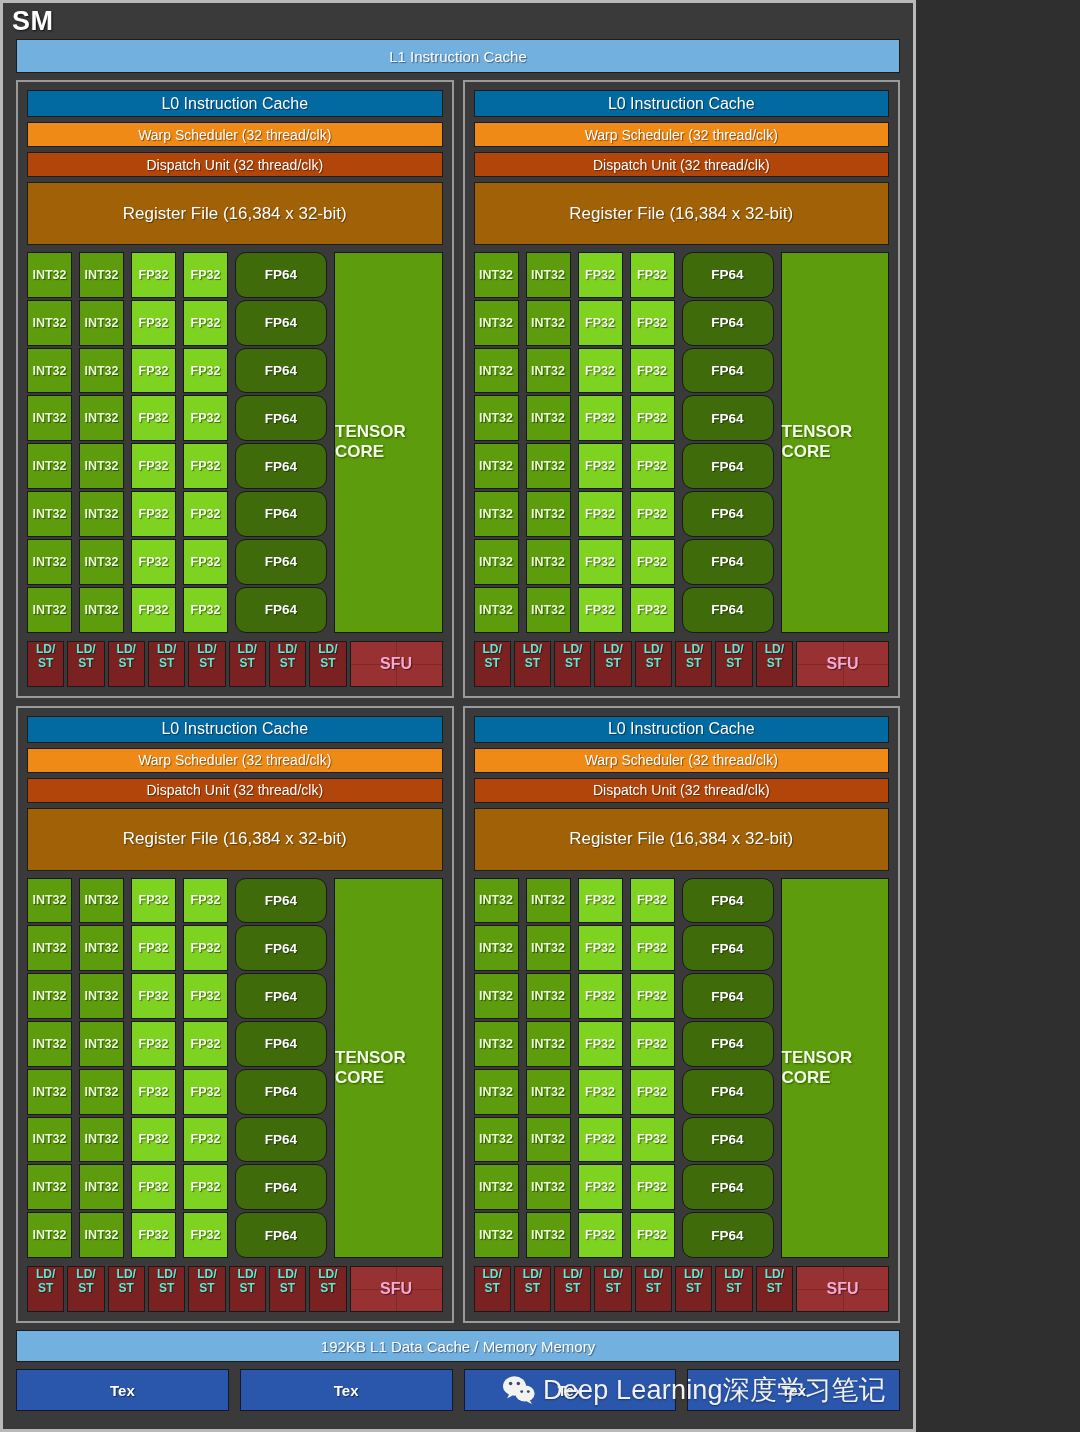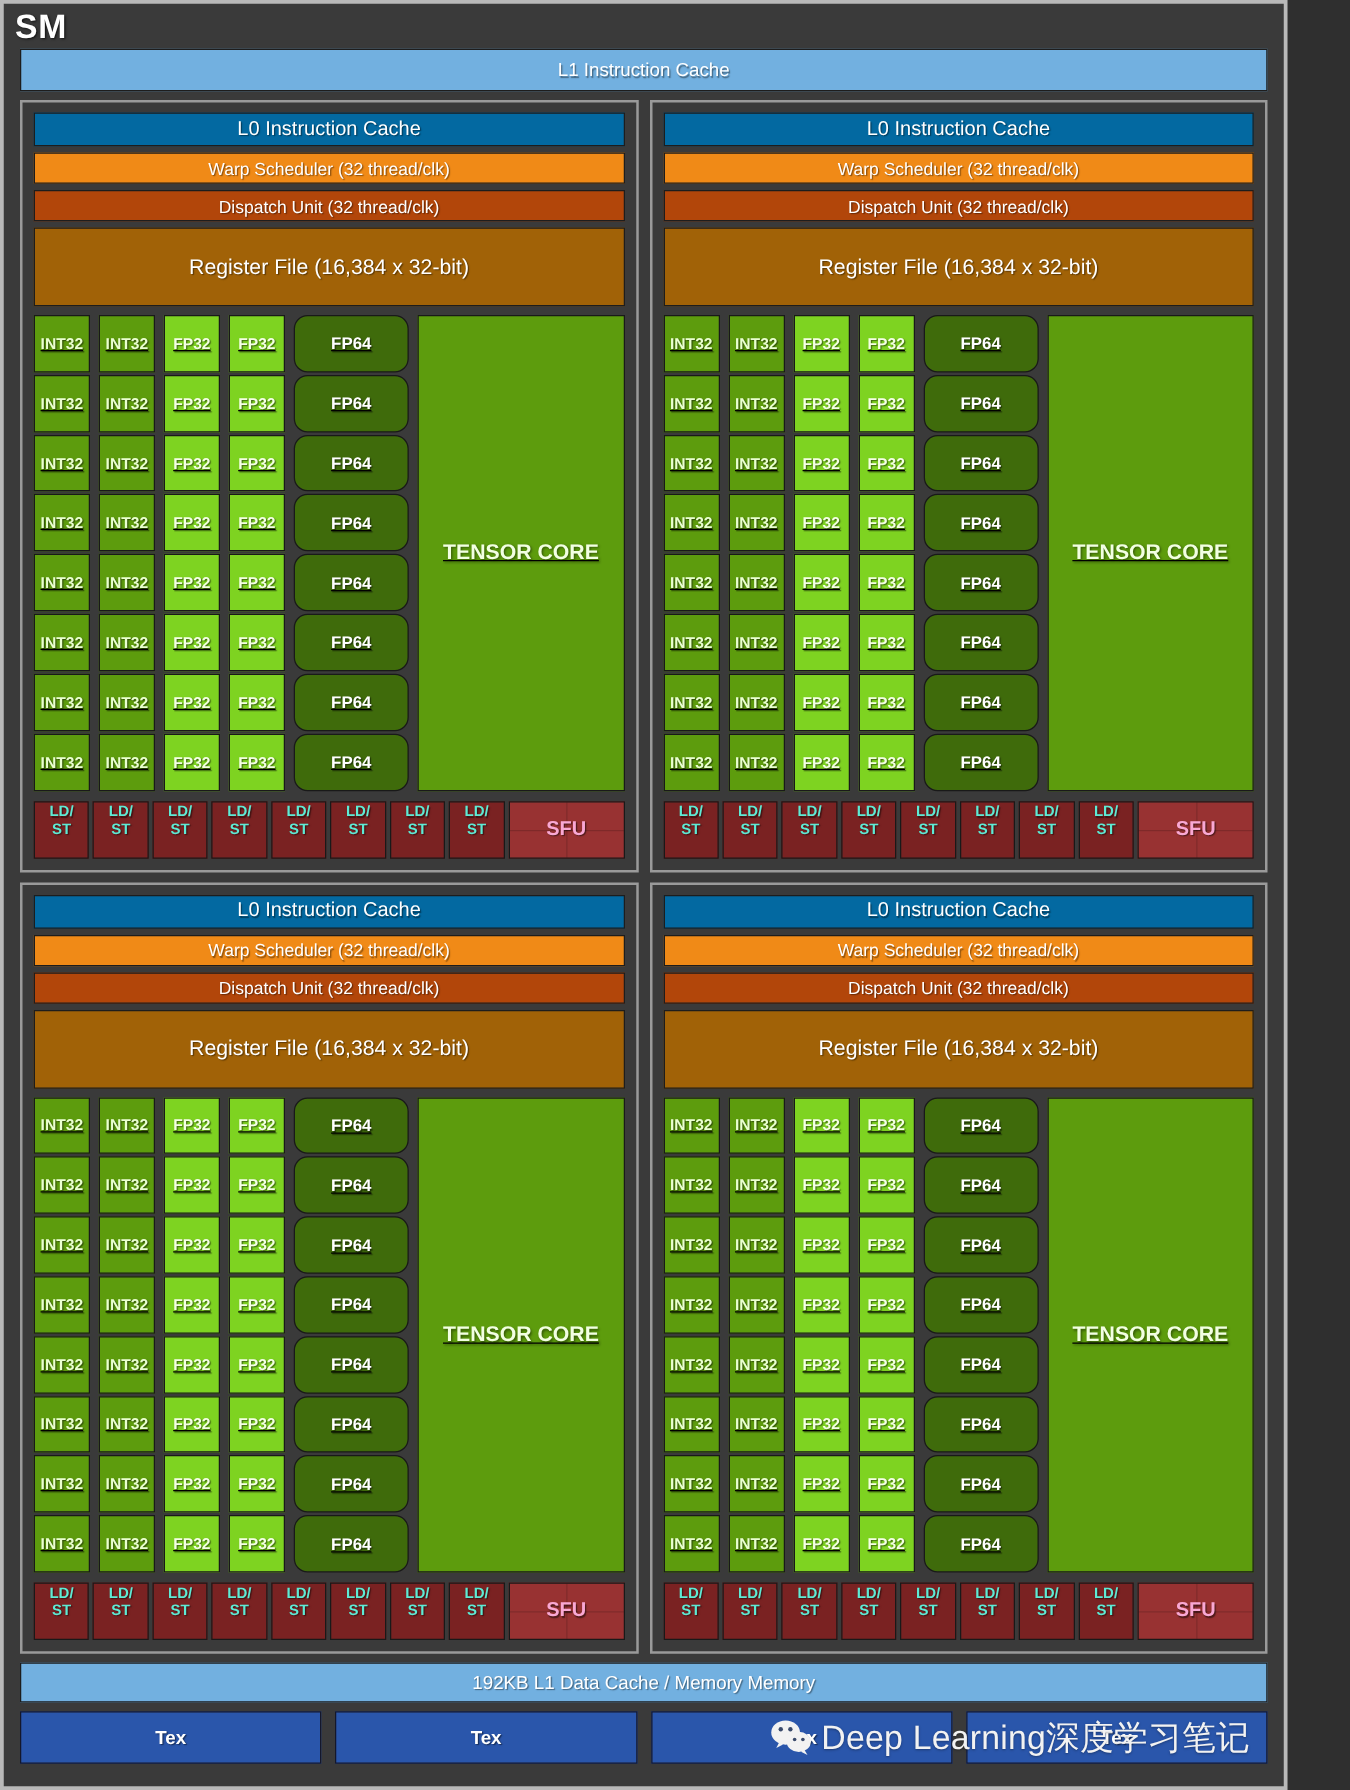--- a/index.html
+++ b/index.html
@@ -8,21 +8,21 @@
     width: 1080px;
     height: 1432px;
     background: #2f2f2f;
     font-family: "Liberation Sans", sans-serif;
     overflow: hidden;
   }
 
   
   #sm-root {
     position: relative;
-    width: 1030px;
+    width: 916px;
     height: 1432px;
     background: #3a3a3a;
     border: 3px solid #b9b9b9;
     padding: 16px;
   }
 
   .sm-title {
     position: absolute;
     top: 3px;
     left: 9px;
@@ -96,21 +96,20 @@
     gap: 7px;
     min-height: 0;
     margin-top: 2px;
   }
 
   .col {
     display: flex;
     flex-direction: column;
     gap: 2px;
     min-height: 0;
-    text-decoration: underline;
   }
   .col-int  { flex: 0 0 45px; }
   .col-fp32 { flex: 0 0 45px; }
   .col-fp64 { flex: 0 0 92px; }
   .col-tc   { flex: 1 1 auto; }
 
   .cell {
     flex: 1 1 0;
     display: flex;
     align-items: center;

